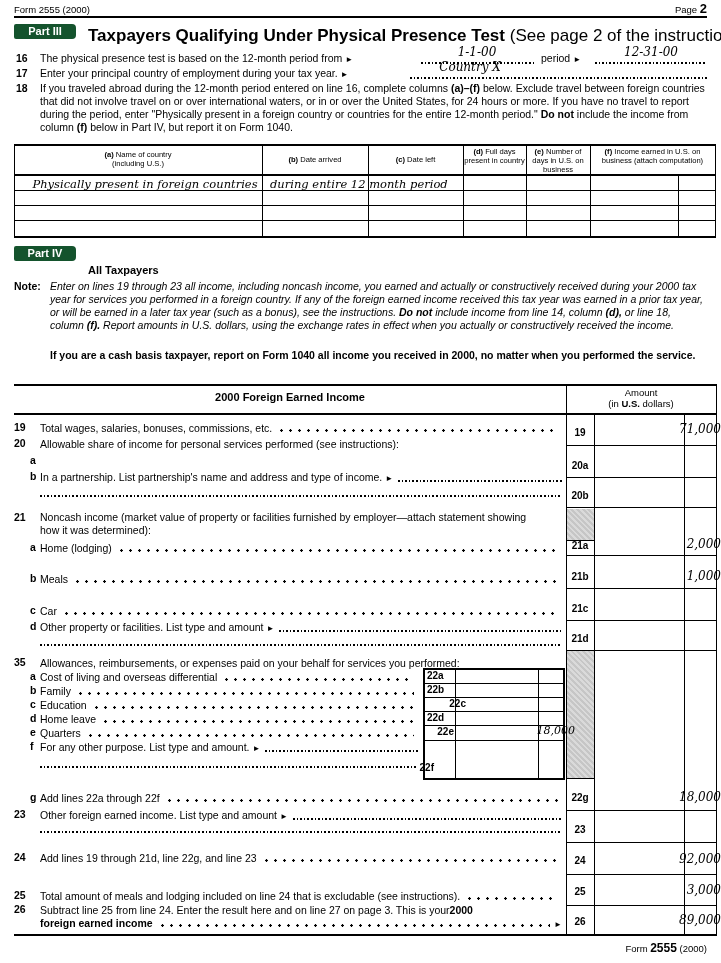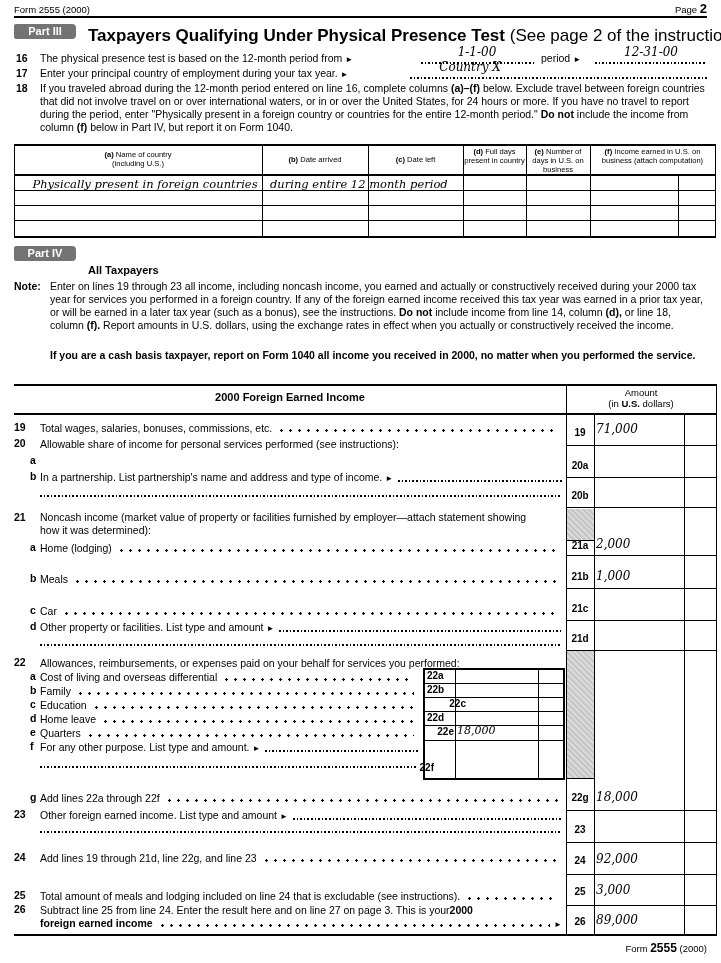--- a/index.html
+++ b/index.html
@@ -5,25 +5,25 @@
   html,body { margin:0; padding:0; background:#888; }
   .page {
     position:relative; width:721px; height:963px; margin:0 auto;
     background:#fff; color:#000;
     font-family:"Liberation Sans", sans-serif; font-size:10.5px;
     overflow:hidden;
   }
   .abs { position:absolute; white-space:nowrap; }
   .wrap { position:absolute; white-space:normal; line-height:13px; }
   .b { font-weight:bold; }
-  .i { }
+  .i { font-style:italic; }
   .hl { position:absolute; background:#000; height:1px; }
   .vl { position:absolute; background:#000; width:1px; }
   .tab {
-    position:absolute; background:#737373; color:#fff; font-weight:bold;
+    position:absolute; background:#14532d; color:#fff; font-weight:bold;
     font-size:11px; text-align:center; line-height:15px; border-radius:2px 4px 4px 2px;
   }
   .hand {
     font-family:"DejaVu Serif", serif; font-style:italic; font-size:12px;
     white-space:nowrap;
   }
   .num { position:absolute; font-weight:bold; font-size:10.5px; white-space:nowrap; }
   .flexline { position:absolute; display:flex; align-items:flex-end; height:13px; white-space:nowrap; }
   .lead {
     flex:1; min-width:8px; height:3px; align-self:flex-end; margin:0 4px 2px 8px;
@@ -34,21 +34,21 @@
     flex:1; min-width:8px; height:2px; align-self:flex-end; margin:0 0 1px 5px;
     background-image:repeating-linear-gradient(90deg, #000 0 1.6px, transparent 1.6px 3.6px);
   }
   .dline {
     position:absolute; height:2px;
     background-image:repeating-linear-gradient(90deg, #000 0 1.6px, transparent 1.6px 3.6px);
   }
   .ar { font-size:8px; }
   .gray { position:absolute; background-image:repeating-linear-gradient(45deg, #c6c6c6 0 2px, #dadada 2px 4px); }
   .cellnum { position:absolute; font-weight:bold; font-size:10px; text-align:center; white-space:nowrap; }
-  .amt { position:absolute; text-align:left; }
+  .amt { position:absolute; text-align:right;padding-left:39px; }
   .thead { position:absolute; font-size:7.6px; line-height:8.8px; text-align:center; white-space:normal; }
 </style>
 </head>
 <body>
 
 <div class="page">
 
   <div class="abs" style="left:14px; top:4px; font-size:9.5px">Form 2555 (2000)</div>
   <div class="abs" style="right:14px; top:1px; font-size:9.5px">
     <span>Page</span>
@@ -237,21 +237,21 @@
   </div>
 
   <span class="num" style="left:30px; top:620px">d</span>
   <div class="flexline" style="left:40px; top:620px; width:522px">
     <span>Other property or facilities. List type and amount</span>
     <span class="ar" style="margin-left:3px">►</span>
     <span class="dfill"></span>
   </div>
   <div class="dline" style="left:40px; top:644px; width:522px"></div>
 
-  <span class="num" style="left:14px; top:656px">22</span>
+  <span class="num" style="left:14px; top:656px">35</span>
   <div class="flexline" style="left:40px; top:656px; width:560px">
     <span>Allowances, reimbursements, or expenses paid on your behalf for services you performed:</span>
   </div>
 
   <span class="num" style="left:30px; top:670px">a</span>
   <div class="flexline" style="left:40px; top:670px; width:378px">
     <span>Cost of living and overseas differential</span>
       <span class="lead"></span>
   </div>
   <span class="num" style="left:30px; top:684px">b</span>

